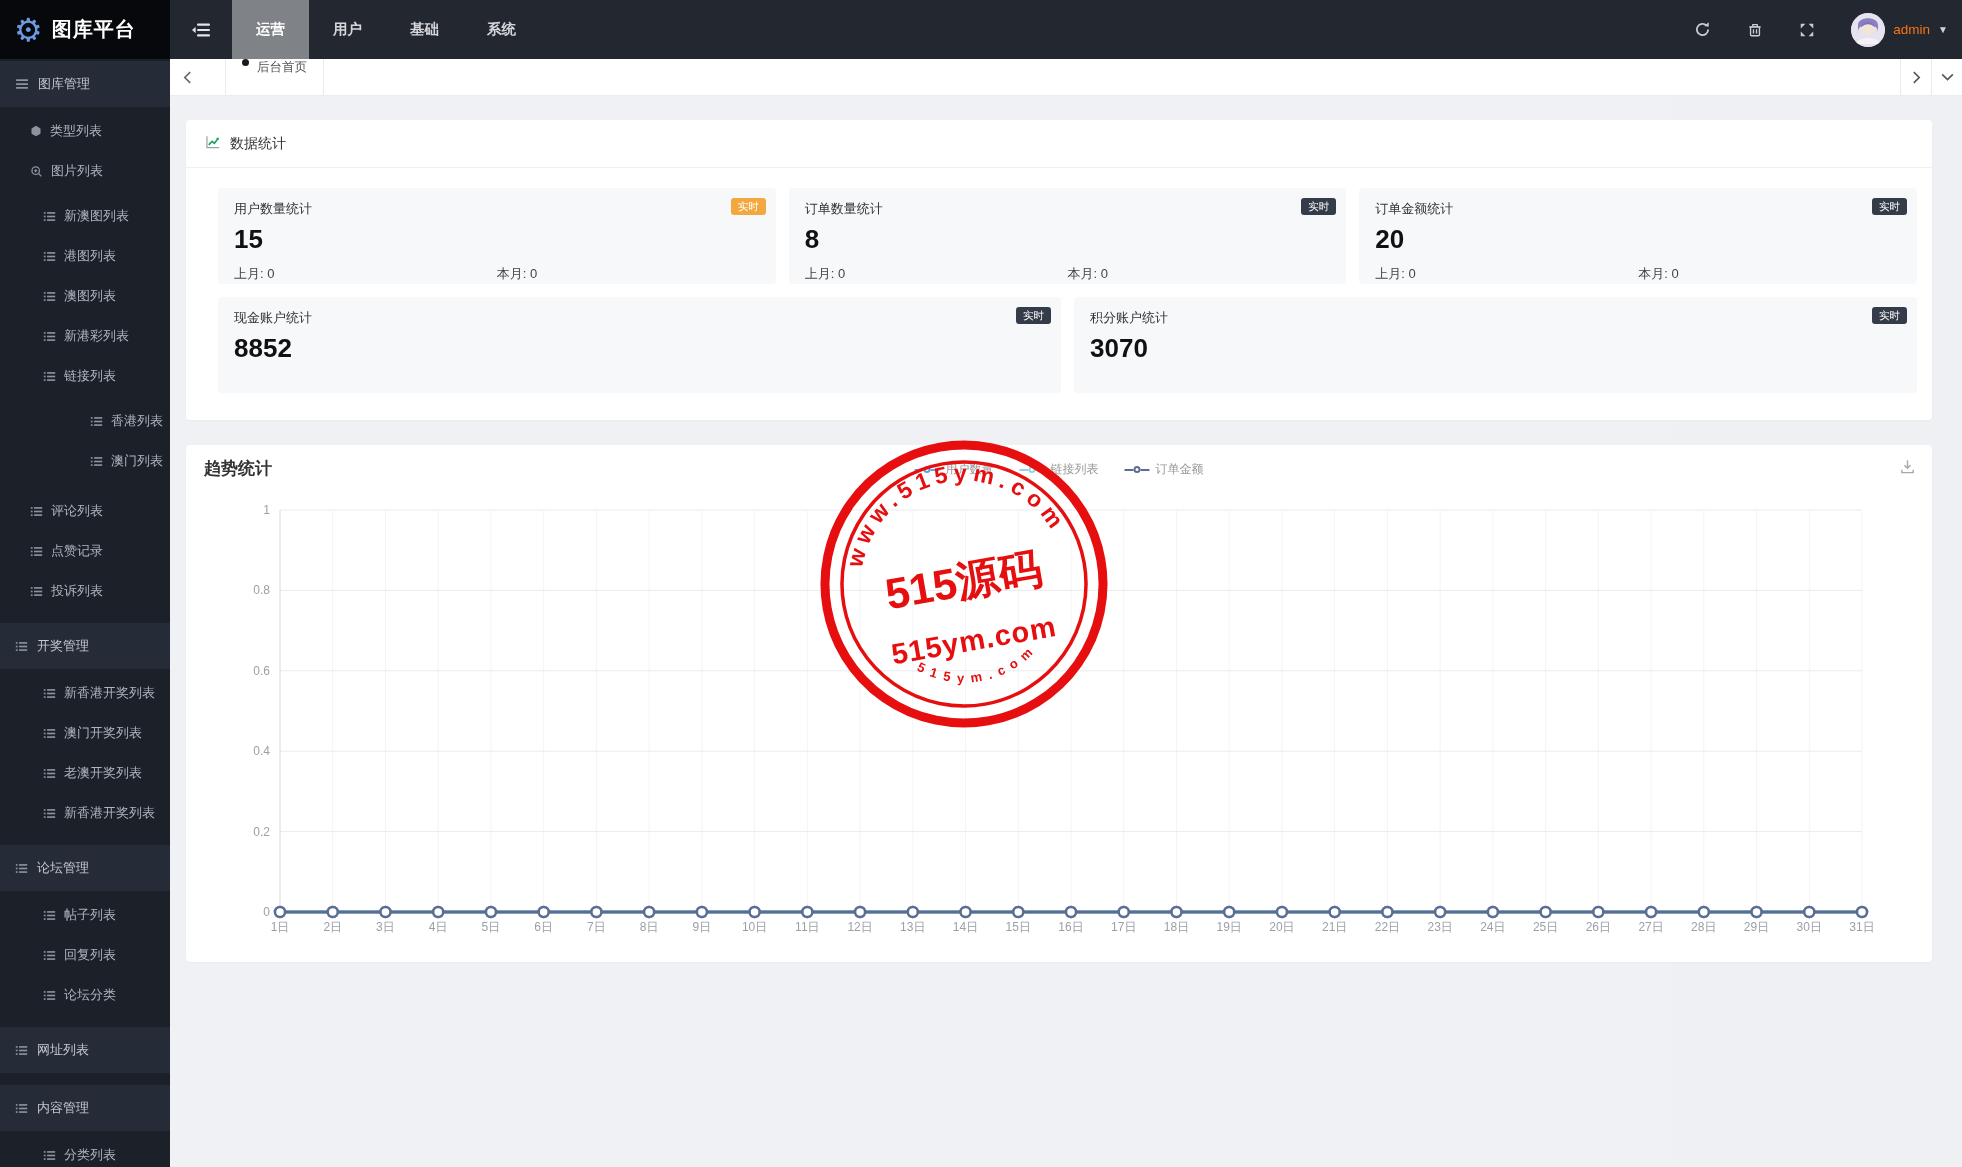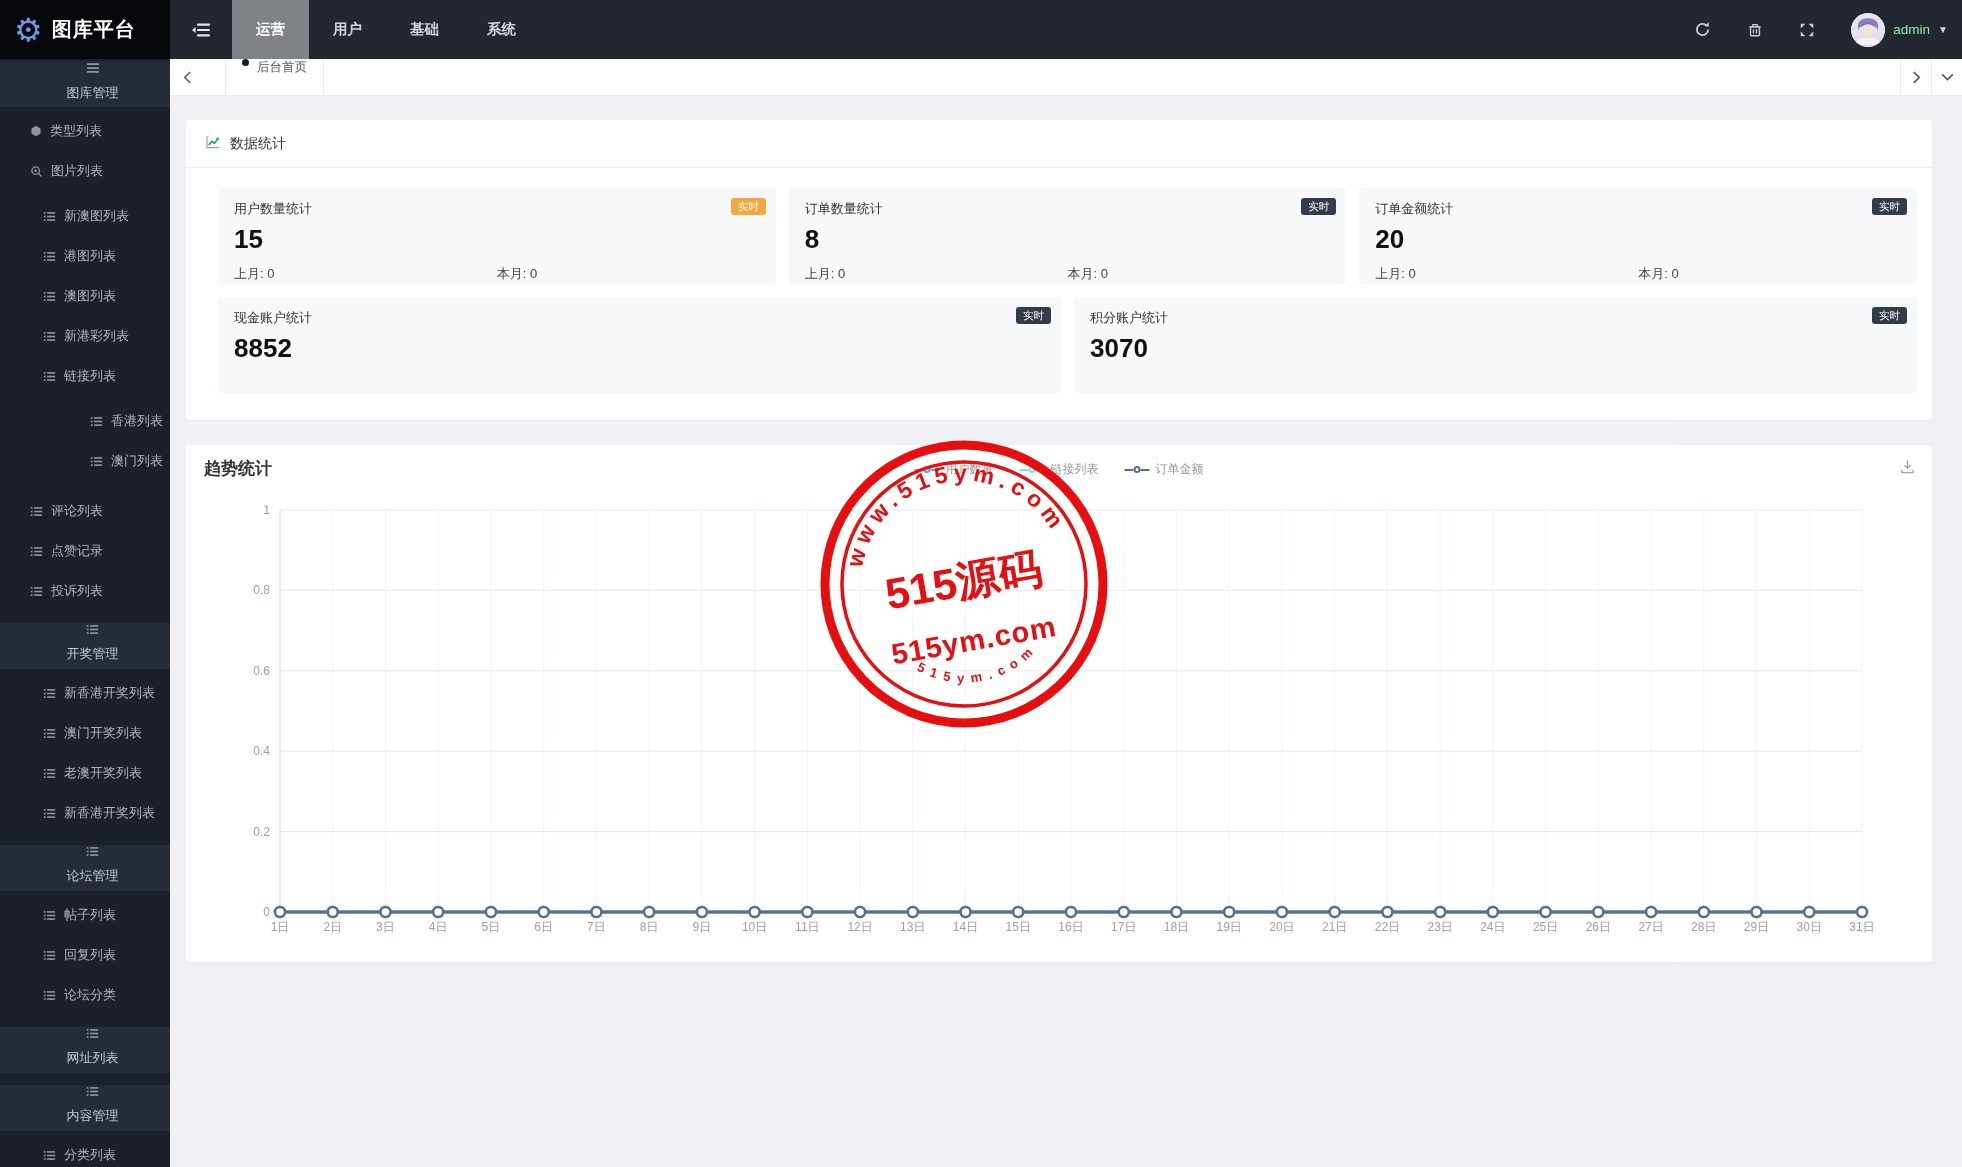--- a/index.html
+++ b/index.html
@@ -15,41 +15,41 @@
   .logo-title{color:#fff;font-size:20px;font-weight:bold;letter-spacing:1px;}
   .nav-toggle{margin-left:22px;color:#e3e5e9;display:flex;align-items:center;cursor:pointer;}
   .nav-tabs{display:flex;margin-left:22px;height:59px;}
   .tab{height:59px;display:flex;align-items:center;padding:0 24px;color:#d4d6da;
     font-size:14.5px;font-weight:bold;cursor:pointer;}
   .tab.active{background:#7f8286;color:#fff;}
   .nav-right{margin-left:auto;display:flex;align-items:center;gap:36px;padding-right:14px;}
   .nav-ic{color:#c9cdd4;display:flex;align-items:center;cursor:pointer;}
   .user-box{display:flex;align-items:center;gap:8px;cursor:pointer;}
   .avatar{width:34px;height:34px;border-radius:50%;overflow:hidden;background:#dcd6ec;flex:0 0 auto;}
-  .user-name{color:#86efac;font-size:13.5px;}
+  .user-name{color:#f97316;font-size:13.5px;}
   .caret{color:#cfd3da;font-size:10px;}
 
   
   .crumbbar{position:absolute;top:59px;left:170px;width:1792px;height:37px;background:#fff;
     border-bottom:1px solid #ececec;display:flex;align-items:center;z-index:9;}
   .crumb-back{padding:0 13px;color:#666;display:flex;align-items:center;cursor:pointer;height:100%;}
   .crumb-tab{margin-left:20px;height:100%;display:flex;align-items:flex-start;gap:8px;
     padding:0 16px;border-left:1px solid #ebebeb;border-right:1px solid #ebebeb;
     font-size:12.5px;color:#555;cursor:pointer;}
   .crumb-dot{width:7px;height:7px;border-radius:50%;background:#1a1a1a;}
   .crumb-actions{margin-left:auto;display:flex;height:100%;}
   .crumb-btn{width:31px;height:100%;display:flex;align-items:center;justify-content:center;
     border-left:1px solid #ebebeb;color:#555;cursor:pointer;}
 
   
   .sidebar{position:absolute;top:59px;left:0;width:170px;height:1108px;background:#1c2029;
     overflow:hidden;z-index:8;}
   .sb-item{display:flex;align-items:center;height:40px;color:#aeb3bd;font-size:13px;cursor:pointer;}
   .sb-hdr{height:46px;margin-top:12px;margin-bottom:4px;background:#262b38;color:#c3c7cf;
-    padding-left:15px;gap:9px;flex-direction:column;}
+    padding-left:15px;gap:9px;}
   .sb-hdr.first{margin-top:2px;}
   .sb-sub{background:#1c2029;gap:8px;}
   .lvl1{padding-left:30px;text-align:right;}
   .lvl2{padding-left:43px;}
   .lvl3{padding-left:90px;}
   .gs{margin-top:5px;}
   .gl{margin-top:10px;}
   .sb-ic{display:flex;align-items:center;color:#8d939e;}
   .sb-lb{white-space:nowrap;}
 

